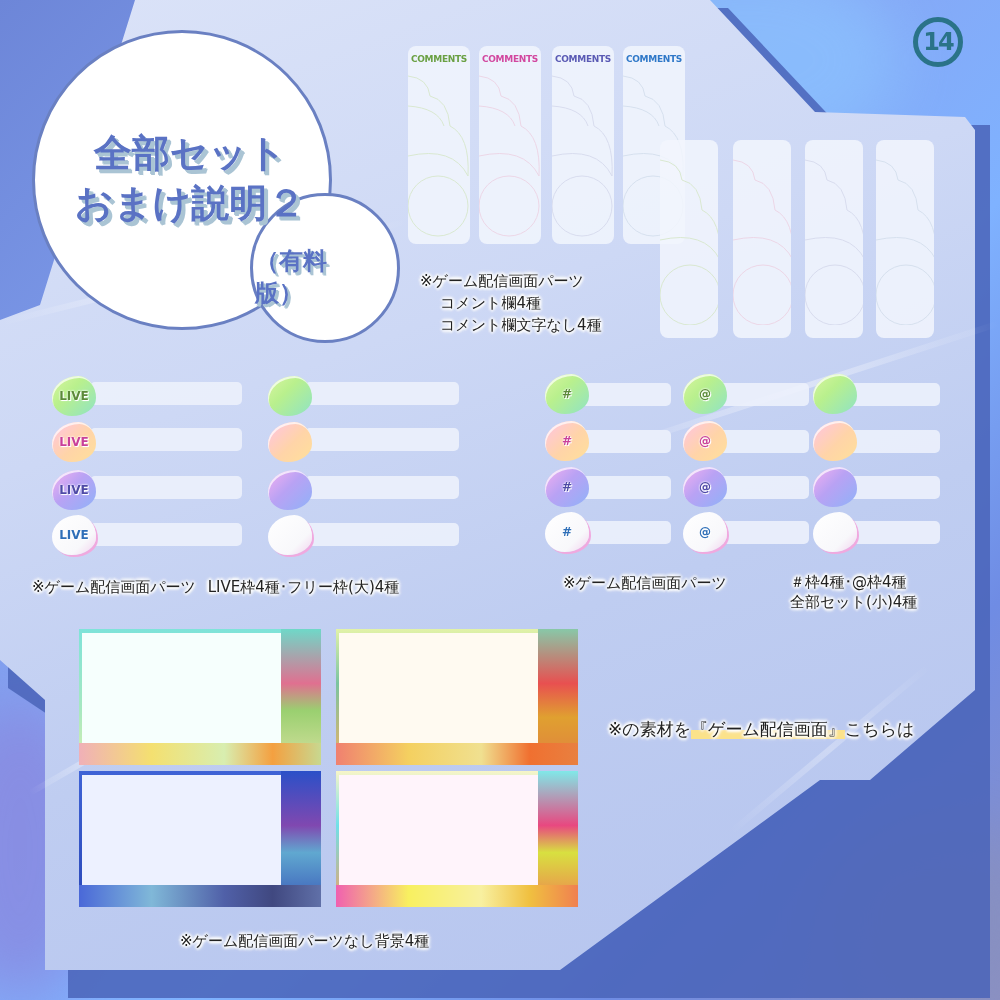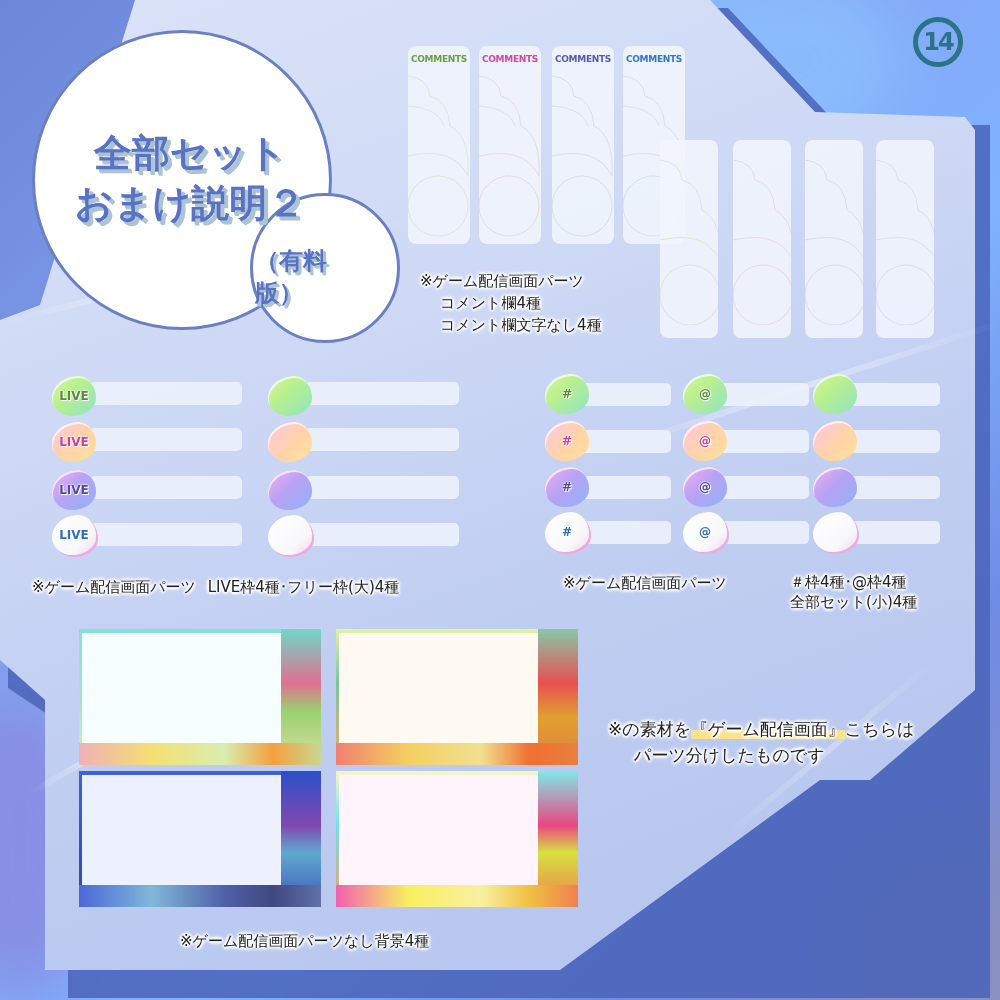--- a/index.html
+++ b/index.html
@@ -287,14 +287,13 @@
 </div>
 
 <div class="note plain" style="left:172px;top:928px;font-size:15px;white-space:nowrap">
   <span>※ゲーム配信画面パーツなし背景4種</span>
 </div>
 
 <div class="note plain" style="left:600px;top:714px;font-size:17px;line-height:26px;white-space:nowrap">
   <div>
     <span>※の素材を</span><span class="hl">『ゲーム配信画面』</span><span>こちらは</span>
   </div>
-  <div style="padding-left:26px">パーツ分けしたものです</div>
 </div>
 
 </body></html>

